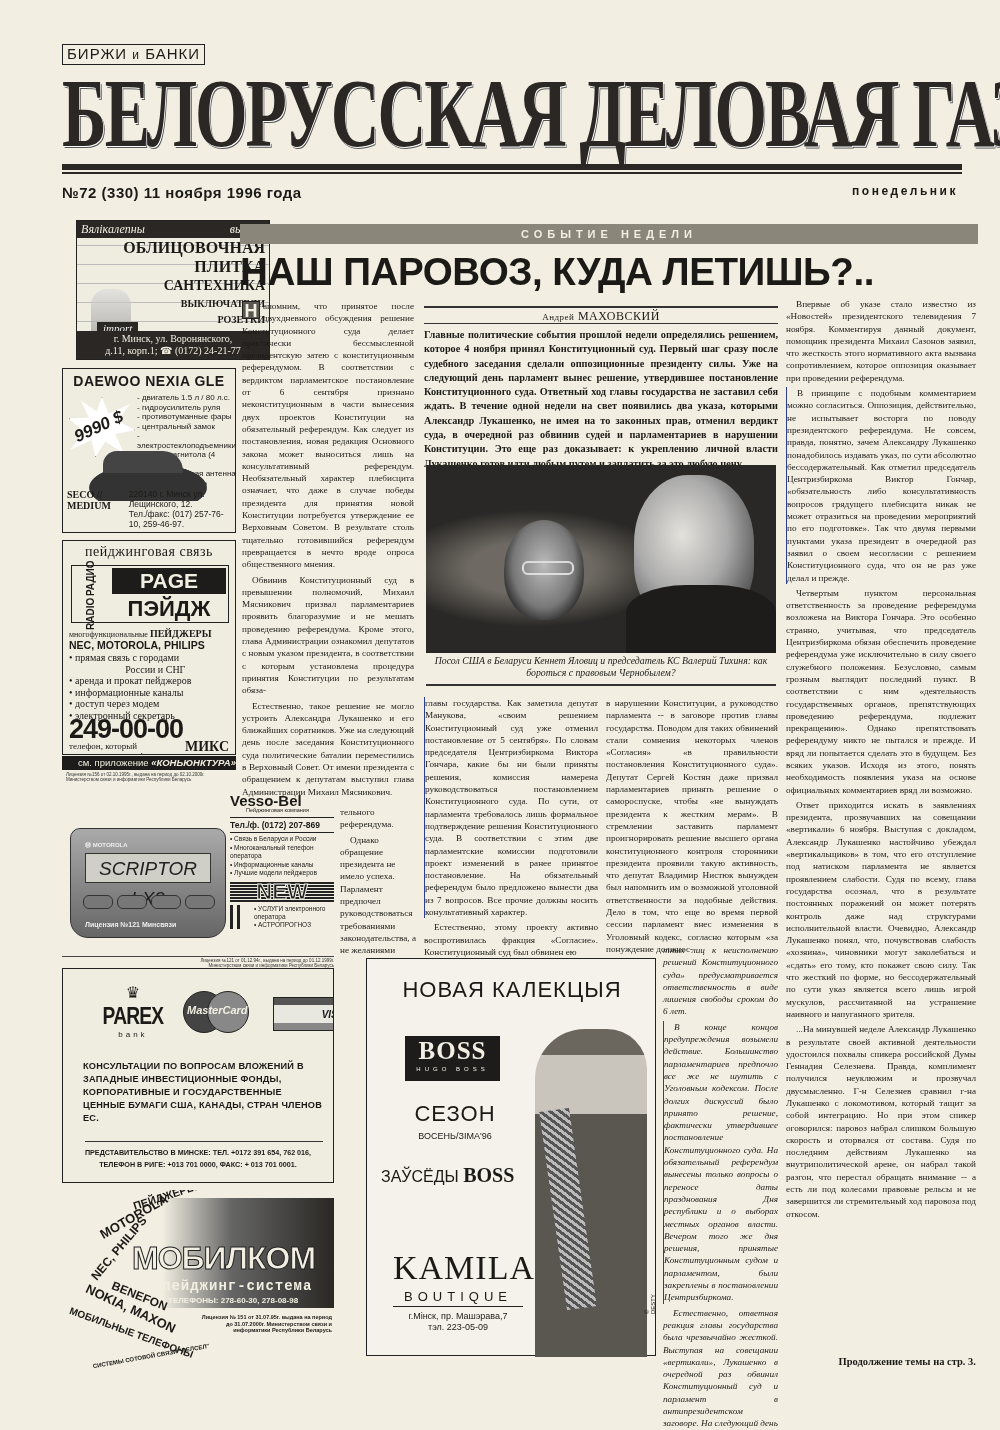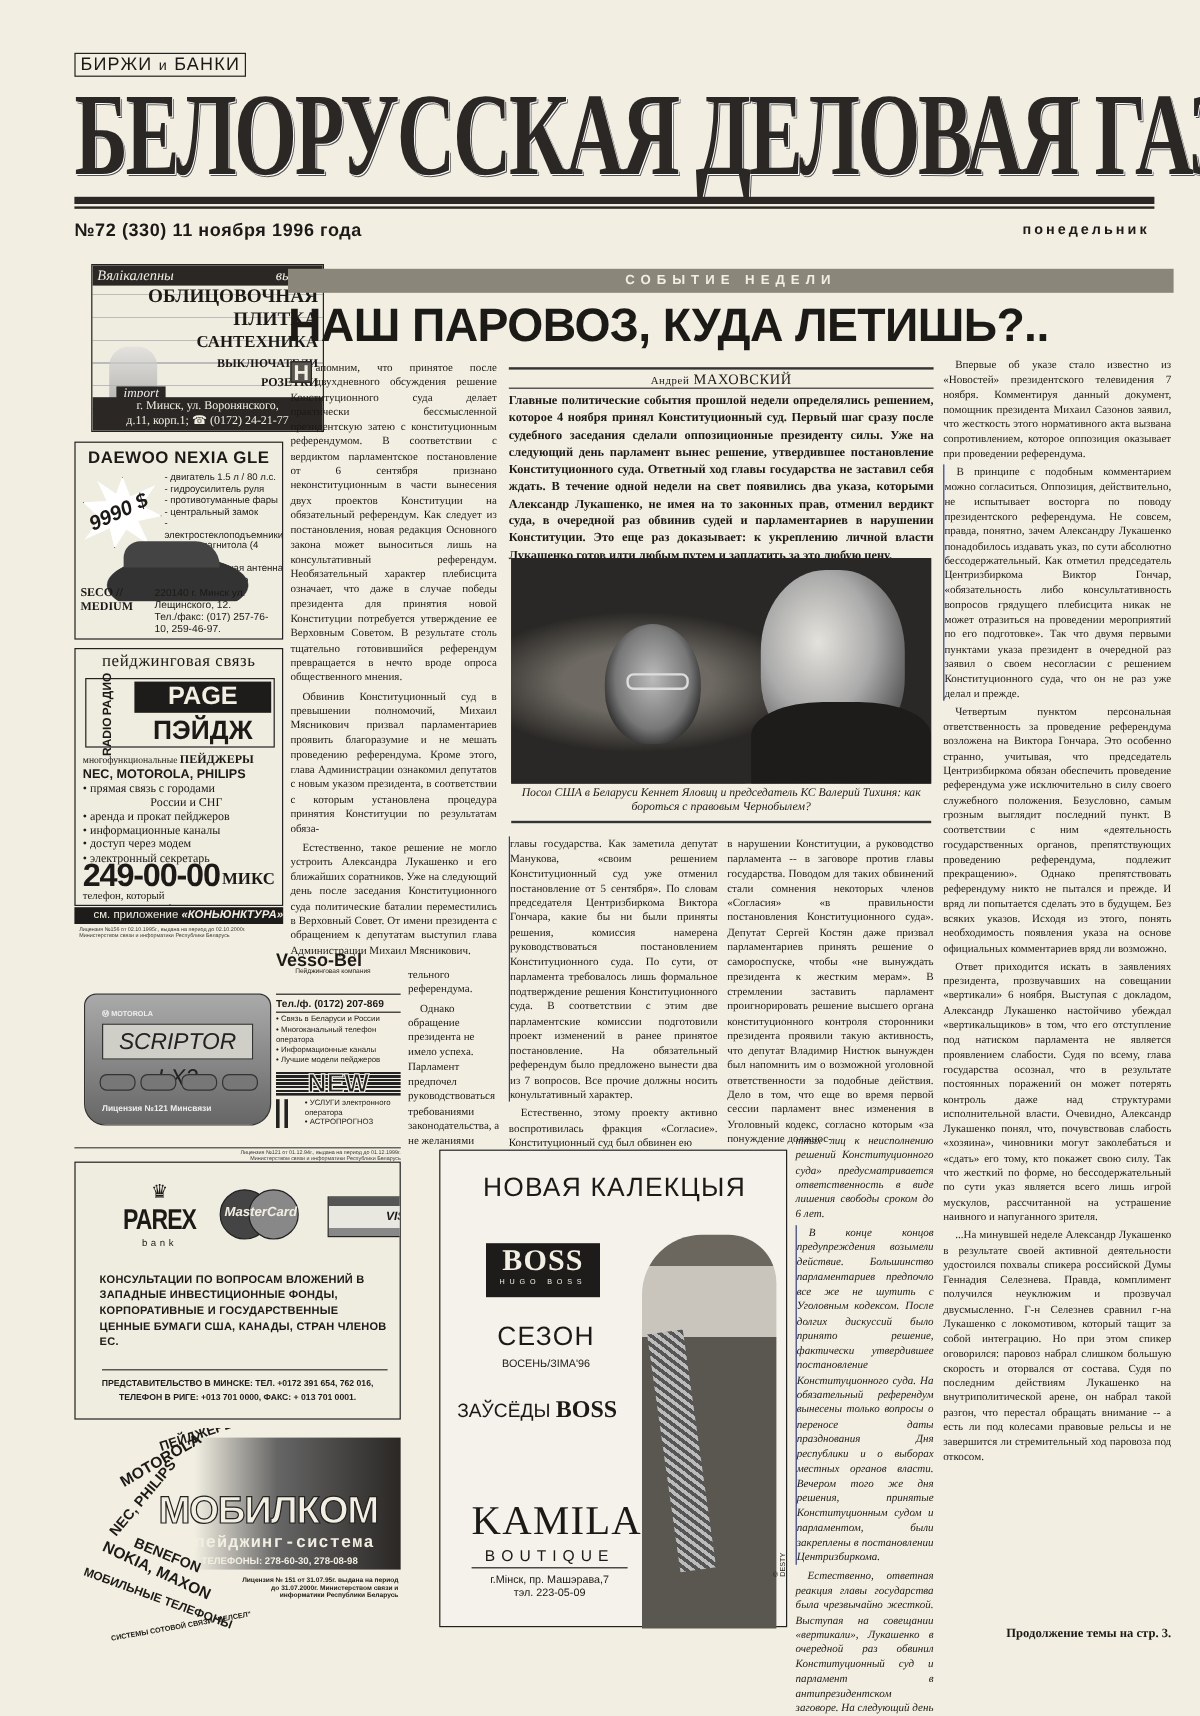--- a/index.html
+++ b/index.html
@@ -42,37 +42,37 @@
   .ad3 .logo { position:absolute; left:8px; top:24px; width:158px; height:58px; border:1px solid #222;}
   .ad3 .radio { position:absolute; left:0; top:0; width:36px; height:58px; display:flex; align-items:center; justify-content:center; font: bold 10px "Liberation Sans", sans-serif; writing-mode: vertical-rl; transform: rotate(180deg); gap:2px;}
   .ad3 .page { position:absolute; left:40px; top:2px; width:114px; height:26px; background:#1e1c1a; color:#f2efe2; font: bold 21px "Liberation Sans", sans-serif; text-align:center; line-height:26px;}
   .ad3 .pedzh { position:absolute; left:40px; top:30px; width:114px; height:26px; font: bold 22px "Liberation Sans", sans-serif; text-align:center; line-height:26px;}
   .ad3 .l1 { position:absolute; left:6px; top:87px; font: 8px "Liberation Serif", serif; }
   .ad3 .l1 b { font-size: 10px; }
   .ad3 .l2 { position:absolute; left:6px; top:98px; font: bold 10.5px "Liberation Sans", sans-serif; }
   .ad3 ul { position:absolute; left:6px; top:111px; list-style:none; font: 10px "Liberation Serif", serif; line-height: 11.5px;}
   .ad3 .phone { position:absolute; left:6px; top:173px; font: bold 27px "Liberation Sans", sans-serif; letter-spacing:-1px;}
   .ad3 .tag { position:absolute; left:6px; top:200px; font: 9px "Liberation Serif", serif; line-height:10px;}
-  .ad3 .miks { position:absolute; right:6px; top:185px; font: bold 14px "Liberation Serif", serif;}
+  .ad3 .miks { position:absolute; right:6px; top:198px; font: bold 14px "Liberation Serif", serif;}
   .ad3-band { left: 62px; top: 756px; width: 174px; height: 14px; background:#1e1c1a; color:#f2efe2; font: 9.5px "Liberation Sans", sans-serif; text-align:right; line-height:14px;}
   .ad3-band b { font-style: italic; }
   .lic { font: 4.5px "Liberation Sans", sans-serif; line-height:5px; color:#333; }
 
   .ad4 { left: 62px; top: 792px; width: 272px; height: 165px; border: none; border-bottom: 1px solid #444; background: transparent;}
   .ad4 .nota { position:absolute; left:4px; top:0; font: bold 28px "Liberation Sans", sans-serif; color:#f2efe2; -webkit-text-stroke: 1.2px #222; letter-spacing:2px; text-shadow: 2px 2px 0 #888;}
   .ad4 .pager { position:absolute; left:8px; top:36px; width:156px; height:110px; border-radius: 10px 10px 18px 18px; background: linear-gradient(#aaa, #666); border:1px solid #333;}
   .ad4 .pager .brand { position:absolute; left:14px; top:12px; font: bold 6px "Liberation Sans", sans-serif; color:#eee;}
   .ad4 .pager .screen { position:absolute; left:14px; top:24px; width:126px; height:30px; background:#cfcfc8; border:1px solid #333; font: italic 19px "Liberation Sans", sans-serif; text-align:center; line-height:30px; color:#222;}
   .ad4 .pager .btns { position:absolute; left:12px; top:66px; width:132px; height:14px; display:flex; gap:4px;}
   .ad4 .pager .btns span { flex:1; background:#777; border-radius:6px; border:1px solid #333;}
   .ad4 .pager .lic2 { position:absolute; left:14px; top:92px; font: bold 7px "Liberation Sans", sans-serif; color:#eee;}
   .ad4 .vesso { position:absolute; left:168px; top:0; width:104px; height:160px; }
   .ad4 .vesso .nm { font: bold 15px "Liberation Sans", sans-serif; }
   .ad4 .vesso .sub { font: 5.5px "Liberation Sans", sans-serif; margin-left:16px; margin-top:-2px;}
-  .ad4 .vesso .tel { font: bold 8.5px "Liberation Sans", sans-serif; margin-top:15px; border-top:1px solid #222; padding-top:2px;}
+  .ad4 .vesso .tel { font: bold 8.5px "Liberation Sans", sans-serif; margin-top:4px; border-top:1px solid #222; padding-top:2px;}
   .ad4 .vesso ul { list-style:none; font: 6.5px "Liberation Sans", sans-serif; line-height:8.5px; border-top:1px solid #222; margin-top:2px; padding-top:2px;}
   .ad4 .vesso .new { margin-top:4px; height:20px; background: repeating-linear-gradient(0deg, #222 0 2px, #efece0 2px 3px); font: bold 22px "Liberation Sans", sans-serif; text-align:center; line-height:20px; color:#222; -webkit-text-stroke: 1px #efece0;}
   .ad4 .vesso .ex { font: 6.5px "Liberation Sans", sans-serif; line-height:8px; margin-top:3px; padding-left:14px; border-left: 10px double #222;}
 
   .ad5 { left: 62px; top: 968px; width: 272px; height: 215px; }
   .ad5 .parex { position:absolute; left:32px; top:14px; text-align:center; }
   .ad5 .parex .crown { font-size: 16px; }
   .ad5 .parex .pn { font: bold 24px "Liberation Sans", sans-serif; letter-spacing:-1px; transform: scaleX(.8); }
   .ad5 .parex .bk { font: 8px "Liberation Sans", sans-serif; letter-spacing:3px; }
   .ad5 .mc { position:absolute; left:120px; top:22px; width:66px; height:42px; }

